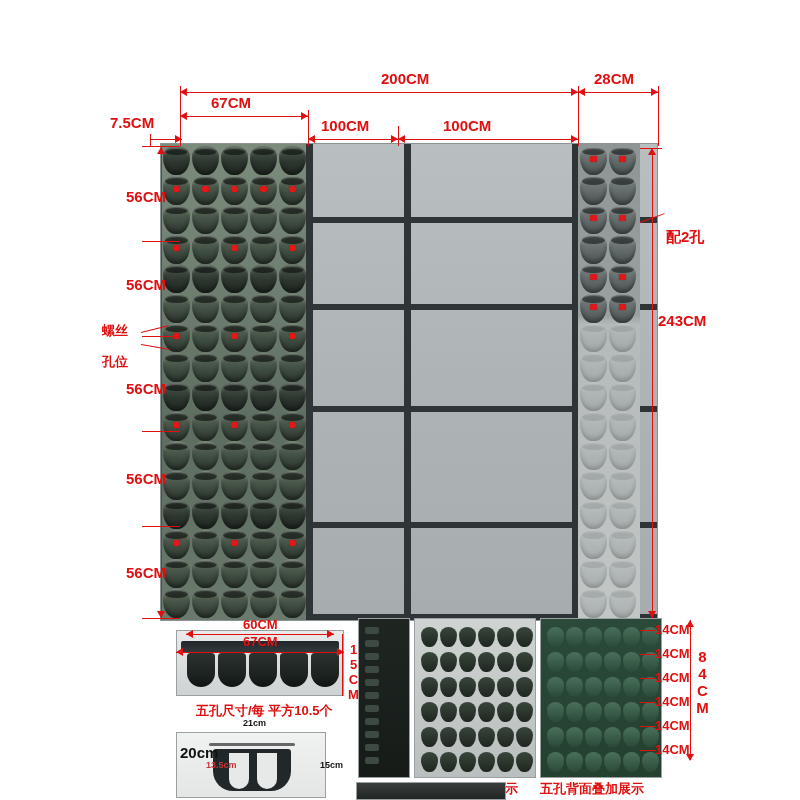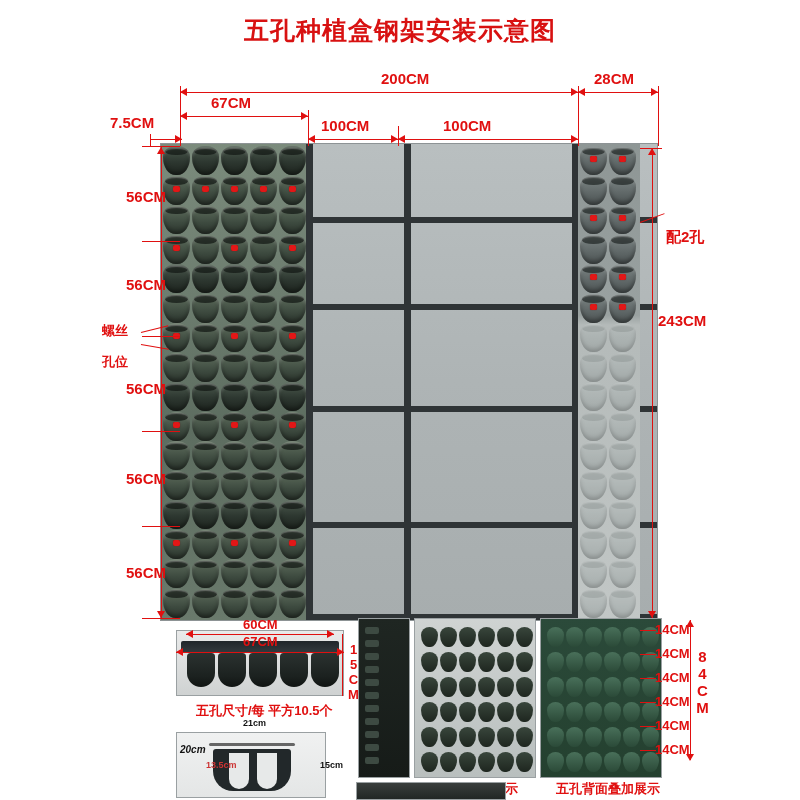--- a/index.html
+++ b/index.html
@@ -227,21 +227,20 @@
     position: absolute;
     background: rgba(255,255,255,.16);
     border-radius: 2px;
   }
 </style>
 </head>
 <body>
 
 <div id="stage">
 
-  <div class="title">五孔种植盒钢架安装示意图</div>
 
   <div class="wall">
     <div class="wall-grid-v" style="left:145px;"></div>
     <div class="wall-grid-v" style="left:243px;"></div>
     <div class="wall-grid-v" style="left:411px;"></div>
     <div class="wall-grid-h" style="top:73px;"></div>
     <div class="wall-grid-h" style="top:160px;"></div>
     <div class="wall-grid-h" style="top:262px;"></div>
     <div class="wall-grid-h" style="top:378px;"></div>
     <div class="wall-grid-h" style="top:470px;"></div>
@@ -703,21 +702,21 @@
   <div class="vline" style="left:342px; top:634px; height:62px;"></div>
   <div class="dim" style="left:196px; top:702px;">五孔尺寸/每 平方10.5个</div>
 
   <div class="photo ph-b">
     <div class="strip" style="left:32px; top:10px; width:86px; height:3px; background:#666;"></div>
     <div class="strip" style="left:36px; top:16px; width:78px; height:42px; background:#22282a; border-radius:3px 3px 20px 20px;"></div>
     <div class="strip" style="left:52px; top:20px; width:20px; height:36px; background:#e7e9e9; border-radius:0 0 14px 14px;"></div>
     <div class="strip" style="left:80px; top:20px; width:20px; height:36px; background:#e7e9e9; border-radius:0 0 14px 14px;"></div>
   </div>
   <div class="blk" style="left:243px; top:718px; font-size:9px;">21cm</div>
-  <div class="blk" style="left:180px; top:744px; font-size:10px;font-style:italic;">20cm</div>
+  <div class="blk" style="left:180px; top:744px; font-size:15px;">20cm</div>
   <div class="blk" style="left:206px; top:760px; font-size:9px; color:#c33;">13.5cm</div>
   <div class="blk" style="left:320px; top:760px; font-size:9px;">15cm</div>
 
   <div class="photo ph-c">
       <div class="slot" style="left: 6px; top: 8px; width: 14px; height: 7px; background: rgb(61, 74, 66);"></div>
       <div class="slot" style="left: 6px; top: 21px; width: 14px; height: 7px; background: rgb(61, 74, 66);"></div>
       <div class="slot" style="left: 6px; top: 34px; width: 14px; height: 7px; background: rgb(61, 74, 66);"></div>
       <div class="slot" style="left: 6px; top: 47px; width: 14px; height: 7px; background: rgb(61, 74, 66);"></div>
       <div class="slot" style="left: 6px; top: 60px; width: 14px; height: 7px; background: rgb(61, 74, 66);"></div>
       <div class="slot" style="left: 6px; top: 73px; width: 14px; height: 7px; background: rgb(61, 74, 66);"></div>
@@ -800,21 +799,21 @@
       <div class="mini-cup" style="left: 63px; top: 108px; width: 17px; height: 20px; background: linear-gradient(rgb(73, 112, 90) 0%, rgb(43, 74, 56) 100%);"></div>
       <div class="mini-cup" style="left: 82px; top: 108px; width: 17px; height: 20px; background: linear-gradient(rgb(73, 112, 90) 0%, rgb(43, 74, 56) 100%);"></div>
       <div class="mini-cup" style="left: 101px; top: 108px; width: 17px; height: 20px; background: linear-gradient(rgb(73, 112, 90) 0%, rgb(43, 74, 56) 100%);"></div>
       <div class="mini-cup" style="left: 6px; top: 133px; width: 17px; height: 20px; background: linear-gradient(rgb(73, 112, 90) 0%, rgb(43, 74, 56) 100%);"></div>
       <div class="mini-cup" style="left: 25px; top: 133px; width: 17px; height: 20px; background: linear-gradient(rgb(73, 112, 90) 0%, rgb(43, 74, 56) 100%);"></div>
       <div class="mini-cup" style="left: 44px; top: 133px; width: 17px; height: 20px; background: linear-gradient(rgb(73, 112, 90) 0%, rgb(43, 74, 56) 100%);"></div>
       <div class="mini-cup" style="left: 63px; top: 133px; width: 17px; height: 20px; background: linear-gradient(rgb(73, 112, 90) 0%, rgb(43, 74, 56) 100%);"></div>
       <div class="mini-cup" style="left: 82px; top: 133px; width: 17px; height: 20px; background: linear-gradient(rgb(73, 112, 90) 0%, rgb(43, 74, 56) 100%);"></div>
       <div class="mini-cup" style="left: 101px; top: 133px; width: 17px; height: 20px; background: linear-gradient(rgb(73, 112, 90) 0%, rgb(43, 74, 56) 100%);"></div>
     </div>
-  <div class="dim" style="left:556px; top:780px;">五孔背面叠加展示</div>
+  <div class="dim" style="left:540px; top:780px;">五孔背面叠加展示</div>
 
   <div class="dim" style="left:655px; top:622px;">14CM</div>
   <div class="dim" style="left:655px; top:646px;">14CM</div>
   <div class="dim" style="left:655px; top:670px;">14CM</div>
   <div class="dim" style="left:655px; top:694px;">14CM</div>
   <div class="dim" style="left:655px; top:718px;">14CM</div>
   <div class="dim" style="left:655px; top:742px;">14CM</div>
 
   <div class="hline" style="left:640px; top:630px; width:16px;"></div>
   <div class="hline" style="left:640px; top:654px; width:16px;"></div>

